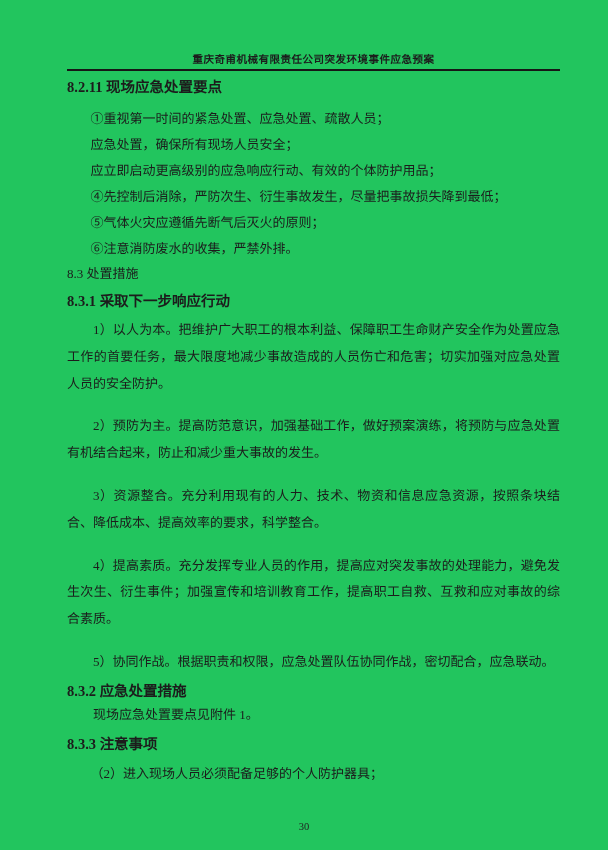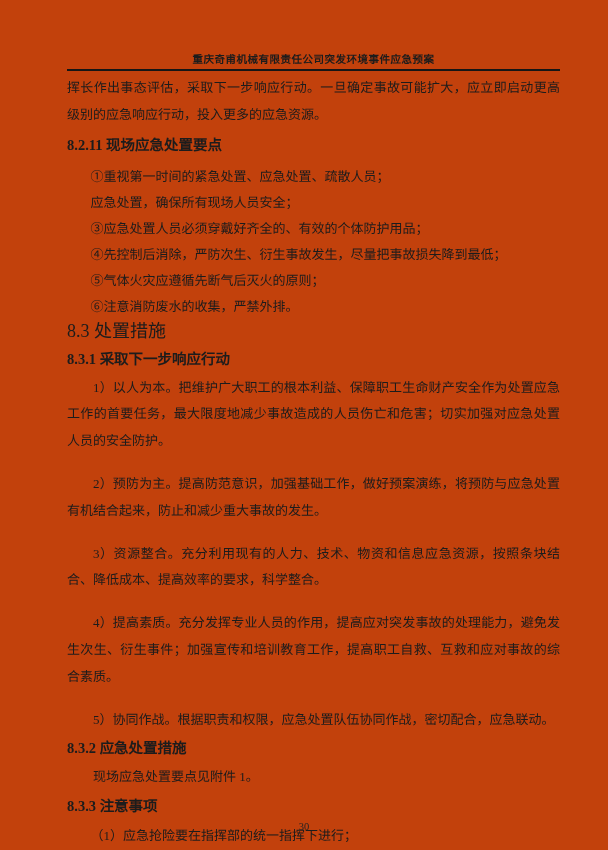--- a/index.html
+++ b/index.html
@@ -6,21 +6,21 @@
   html, body {
     margin: 0;
     padding: 0;
     background: #ffffff;
   }
   .page {
     position: relative;
     width: 608px;
     height: 850px;
     margin: 0 auto;
-    background: #c2410c;
+    background: #22c55e;
     box-sizing: border-box;
     padding: 53px 48px 0 67px;
     font-family: "Liberation Serif", "DejaVu Serif", serif;
     color: #1c1c1c;
     overflow: hidden;
   }
   .doc-header {
     text-align: center;
     font-size: 10.5px;
     font-weight: bold;
@@ -43,40 +43,40 @@
     font-weight: bold;
     line-height: 21px;
     margin: 0;
     font-family: "Liberation Serif", "DejaVu Serif", serif;
   }
   .h-8211 { margin-top: 6px; }
   .h-831  { margin-top: 6px; }
   .h-832  { margin-top: 5px; }
   .h-833  { margin-top: 5px; }
   .h-main {
-    font-size: 18px;
+    font-size: 13px;
     font-weight: normal;
     line-height: 23px;
     margin: 0;
   }
   ul.point-list, ul.note-list {
     list-style: none;
     margin: 0;
     padding: 0;
   }
   ul.point-list { margin-top: 8px; }
   ul.note-list  { margin-top: 6px; }
   ul.point-list li, ul.note-list li {
     font-size: 13px;
     line-height: 26px;
     text-indent: 1.8em;
   }
   .principles .para { margin-top: 16px; }
   .principles .para:first-child { margin-top: 5px; font-family: Liberation Serif, serif; }
-  .attach-line { margin-top: 5px; }
+  .attach-line { }
   .page-number {
     position: absolute;
     left: 0;
     right: 0;
     top: 821px;
     text-align: center;
     font-size: 10.5px;
     color: #222;
   }
 </style>
@@ -84,28 +84,27 @@
 <body>
 
 <div class="page">
 
   <header class="doc-header">
     <span>重庆奇甫机械有限责任公司突发环境事件应急预案</span>
   </header>
 
   <main>
 
-    <p class="para intro">挥长作出事态评估，采取下一步响应行动。一旦确定事故可能扩大，应立即启动更高级别的应急响应行动，投入更多的应急资源。</p>
 
     <h3 class="h-sub h-8211">8.2.11 现场应急处置要点</h3>
 
     <ul class="point-list">
       <li>①重视第一时间的紧急处置、应急处置、疏散人员；</li>
       <li>应急处置，确保所有现场人员安全；</li>
-      <li>③应急处置人员必须穿戴好齐全的、有效的个体防护用品；</li>
+      <li>应立即启动更高级别的应急响应行动、有效的个体防护用品；</li>
       <li>④先控制后消除，严防次生、衍生事故发生，尽量把事故损失降到最低；</li>
       <li>⑤气体火灾应遵循先断气后灭火的原则；</li>
       <li>⑥注意消防废水的收集，严禁外排。</li>
     </ul>
 
     <h2 class="h-main">8.3 处置措施</h2>
 
     <h3 class="h-sub h-831">8.3.1 采取下一步响应行动</h3>
 
     <div class="principles">
@@ -116,21 +115,20 @@
       <p class="para indent">5）协同作战。根据职责和权限，应急处置队伍协同作战，密切配合，应急联动。</p>
     </div>
 
     <h3 class="h-sub h-832">8.3.2 应急处置措施</h3>
 
     <p class="para indent attach-line">现场应急处置要点见附件 1。</p>
 
     <h3 class="h-sub h-833">8.3.3 注意事项</h3>
 
     <ul class="note-list">
-      <li>（1）应急抢险要在指挥部的统一指挥下进行；</li>
       <li>（2）进入现场人员必须配备足够的个人防护器具；</li>
     </ul>
 
   </main>
 
   <footer>
     <div class="page-number">30</div>
   </footer>
 
 </div>

